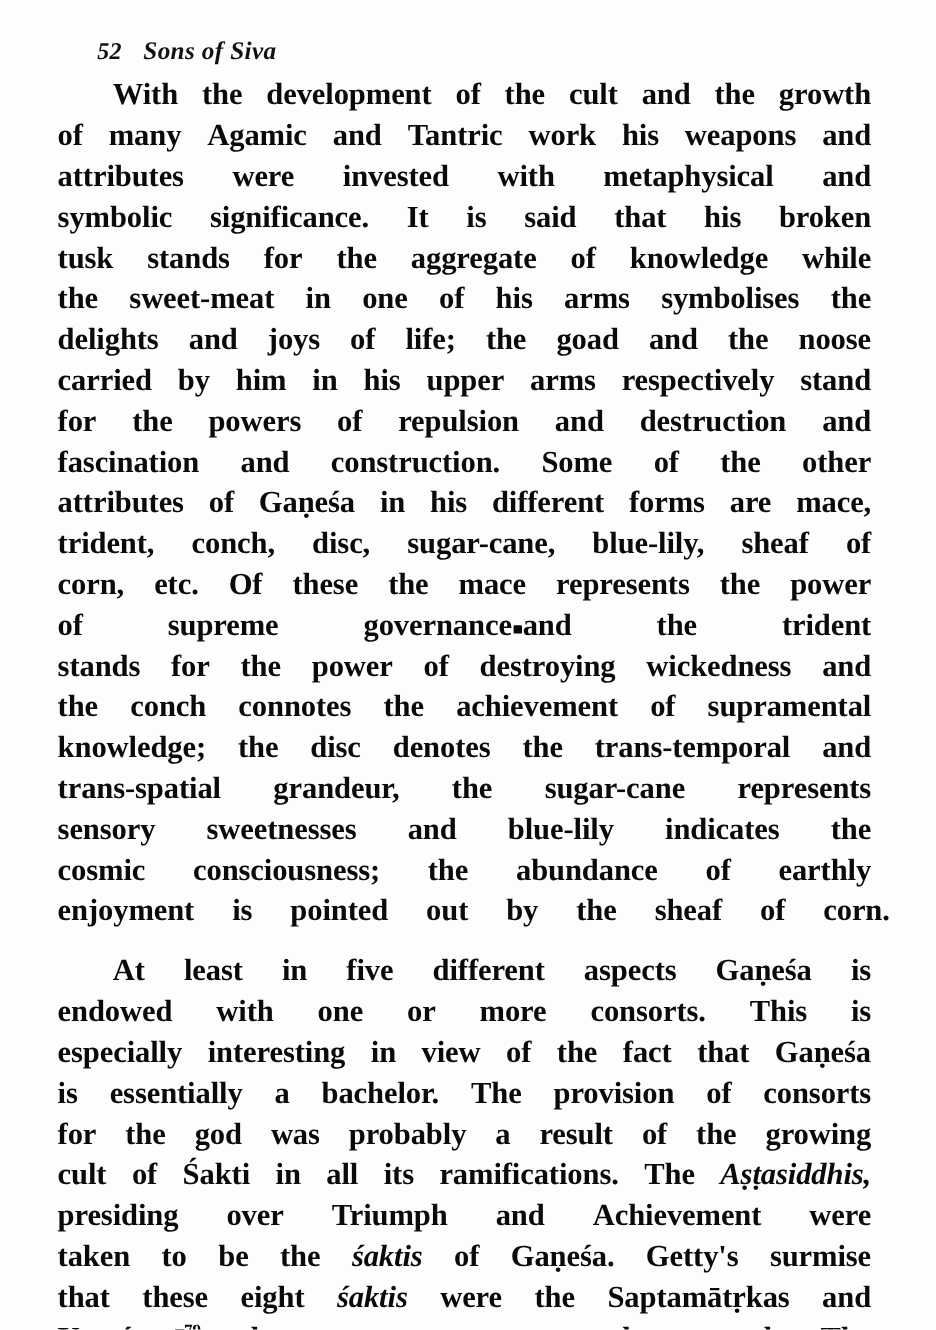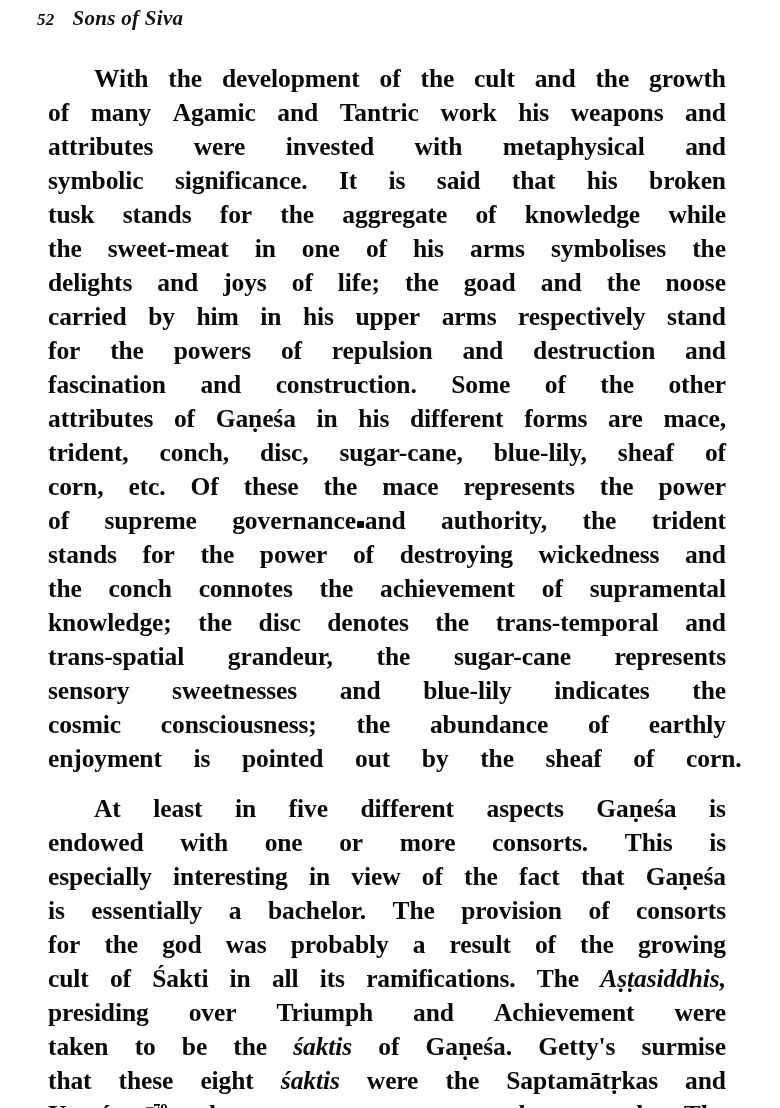--- a/index.html
+++ b/index.html
@@ -35,33 +35,35 @@
   
   .runhead {
     position: absolute;
     top: 6px;
     left: 1px;
     display: flex;
     align-items: baseline;
     white-space: nowrap;
   }
   .runhead-folio {
-    font-size: 17px;
+    font-size: 20px;
     font-weight: 700;
     font-style: italic;
     letter-spacing: 0.2px;
     color: #111;
+    margin-left: 44px;
   }
   .runhead-title {
     font-size: 21px;
     font-style: italic;
     font-weight: 700;
     margin-left: 18px;
     letter-spacing: 0.3px;
     color: #111;
+    margin-top: 24px;
   }
 
   
   .body-block {
     position: absolute;
     top: 50px;
     left: 0;
     width: 678px;
   }
 
@@ -149,21 +151,21 @@
         <div class="tline just"><span class="w">symbolic</span><span class="w">significance.</span><span class="w">It</span><span class="w">is</span><span class="w">said</span><span class="w">that</span><span class="w">his</span><span class="w">broken</span></div>
         <div class="tline just"><span class="w">tusk</span><span class="w">stands</span><span class="w">for</span><span class="w">the</span><span class="w">aggregate</span><span class="w">of</span><span class="w">knowledge</span><span class="w">while</span></div>
         <div class="tline just"><span class="w">the</span><span class="w">sweet-meat</span><span class="w">in</span><span class="w">one</span><span class="w">of</span><span class="w">his</span><span class="w">arms</span><span class="w">symbolises</span><span class="w">the</span></div>
         <div class="tline just"><span class="w">delights</span><span class="w">and</span><span class="w">joys</span><span class="w">of</span><span class="w">life;</span><span class="w">the</span><span class="w">goad</span><span class="w">and</span><span class="w">the</span><span class="w">noose</span></div>
         <div class="tline just"><span class="w">carried</span><span class="w">by</span><span class="w">him</span><span class="w">in</span><span class="w">his</span><span class="w">upper</span><span class="w">arms</span><span class="w">respectively</span><span class="w">stand</span></div>
         <div class="tline just"><span class="w">for</span><span class="w">the</span><span class="w">powers</span><span class="w">of</span><span class="w">repulsion</span><span class="w">and</span><span class="w">destruction</span><span class="w">and</span></div>
         <div class="tline just"><span class="w">fascination</span><span class="w">and</span><span class="w">construction.</span><span class="w">Some</span><span class="w">of</span><span class="w">the</span><span class="w">other</span></div>
         <div class="tline just"><span class="w">attributes</span><span class="w">of</span><span class="w">Gaṇeśa</span><span class="w">in</span><span class="w">his</span><span class="w">different</span><span class="w">forms</span><span class="w">are</span><span class="w">mace,</span></div>
         <div class="tline just"><span class="w">trident,</span><span class="w">conch,</span><span class="w">disc,</span><span class="w">sugar-cane,</span><span class="w">blue-lily,</span><span class="w">sheaf</span><span class="w">of</span></div>
         <div class="tline just"><span class="w">corn,</span><span class="w">etc.</span><span class="w">Of</span><span class="w">these</span><span class="w">the</span><span class="w">mace</span><span class="w">represents</span><span class="w">the</span><span class="w">power</span></div>
-        <div class="tline just"><span class="w">of</span><span class="w">supreme</span><span class="w">governance<span class="blot"></span>and</span><span class="w">authority,</span><span class="w">the</span><span class="w">trident</span></div>
+        <div class="tline just"><span class="w">of</span><span class="w">supreme</span><span class="w">governance<span class="blot"></span>and</span><span class="w">the</span><span class="w">trident</span></div>
         <div class="tline just"><span class="w">stands</span><span class="w">for</span><span class="w">the</span><span class="w">power</span><span class="w">of</span><span class="w">destroying</span><span class="w">wickedness</span><span class="w">and</span></div>
         <div class="tline just"><span class="w">the</span><span class="w">conch</span><span class="w">connotes</span><span class="w">the</span><span class="w">achievement</span><span class="w">of</span><span class="w">supramental</span></div>
         <div class="tline just"><span class="w">knowledge;</span><span class="w">the</span><span class="w">disc</span><span class="w">denotes</span><span class="w">the</span><span class="w">trans-temporal</span><span class="w">and</span></div>
         <div class="tline just"><span class="w">trans-spatial</span><span class="w">grandeur,</span><span class="w">the</span><span class="w">sugar-cane</span><span class="w">represents</span></div>
         <div class="tline just"><span class="w">sensory</span><span class="w">sweetnesses</span><span class="w">and</span><span class="w">blue-lily</span><span class="w">indicates</span><span class="w">the</span></div>
         <div class="tline just"><span class="w">cosmic</span><span class="w">consciousness;</span><span class="w">the</span><span class="w">abundance</span><span class="w">of</span><span class="w">earthly</span></div>
         <div class="tline last"><span class="w">enjoyment</span><span class="w">is</span><span class="w">pointed</span><span class="w">out</span><span class="w">by</span><span class="w">the</span><span class="w">sheaf</span><span class="w">of</span><span class="w">corn.</span></div>
       </div>
       <div class="para">
         <div class="tline just indent"><span class="w">At</span><span class="w">least</span><span class="w">in</span><span class="w">five</span><span class="w">different</span><span class="w">aspects</span><span class="w">Gaṇeśa</span><span class="w">is</span></div>

